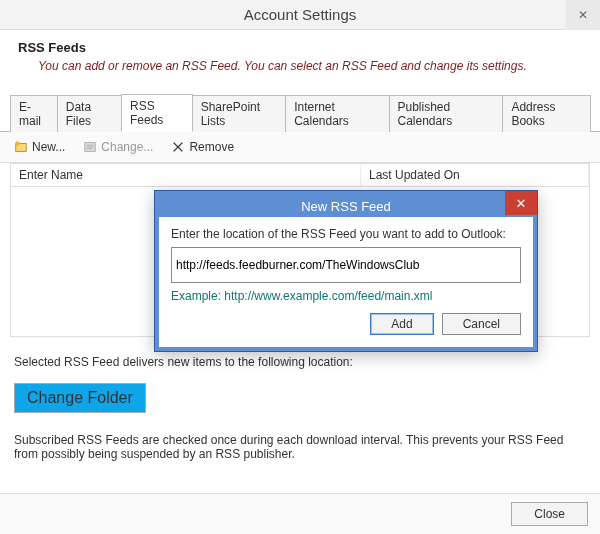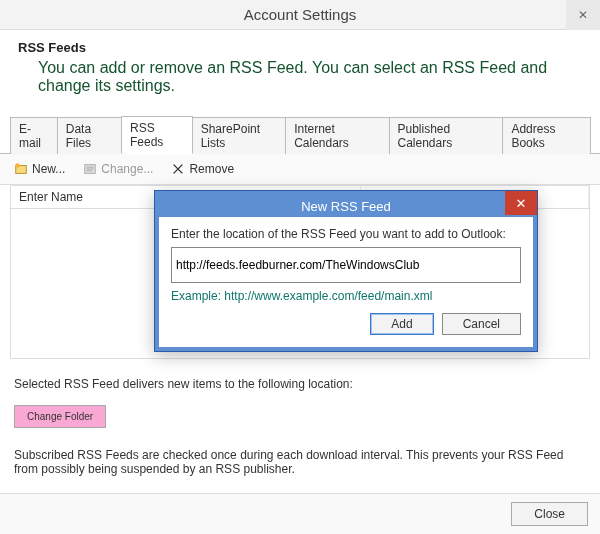--- a/index.html
+++ b/index.html
@@ -42,23 +42,24 @@
   .header {
     padding: 10px 18px 10px 18px;
   }
   .header-title {
     font-weight: bold;
     font-size: 13px;
     color: #222;
     margin-bottom: 4px;
   }
   .header-desc {
-    font-size: 16px;
-    color: #14532d;
+    font-size: 12px;
+    color: #7f1d1d;
     padding-left: 20px;
+    font-style: italic;
   }
   .tabstrip {
     display: flex;
     align-items: flex-end;
     padding: 0 10px;
     margin-top: 10px;
     border-bottom: 1px solid #bbb;
   }
   .tab {
     padding: 4px 8px;
@@ -118,22 +119,22 @@
   .lower {
     padding: 10px 14px;
     font-size: 12px;
     color: #333;
   }
   .lower p { margin: 8px 0; }
   .change-folder-btn {
     display: inline-block;
     padding: 5px 12px;
     border: 1px solid #aaa;
-    background: #f9a8d4;
-    font-size: 10px;
+    background: #0ea5e9;
+    font-size: 16px;
     margin: 6px 0 12px 0;
   }
   .footer {
     position: absolute;
     bottom: 0;
     right: 0;
     left: 0;
     border-top: 1px solid #ddd;
     padding: 8px 12px;
     display: flex;

